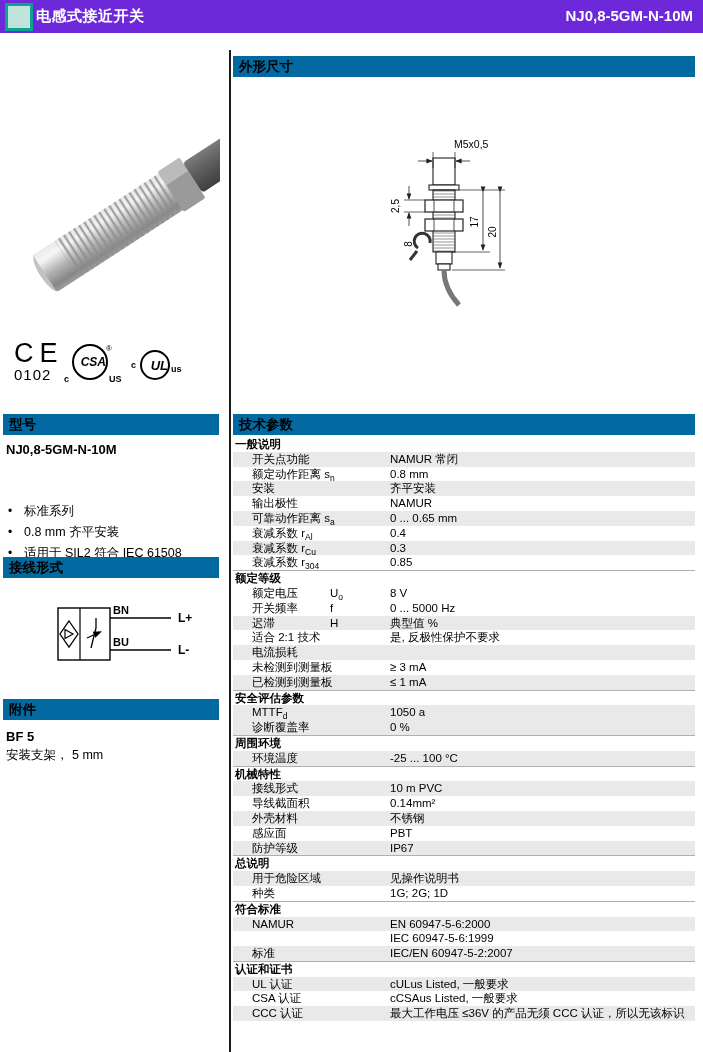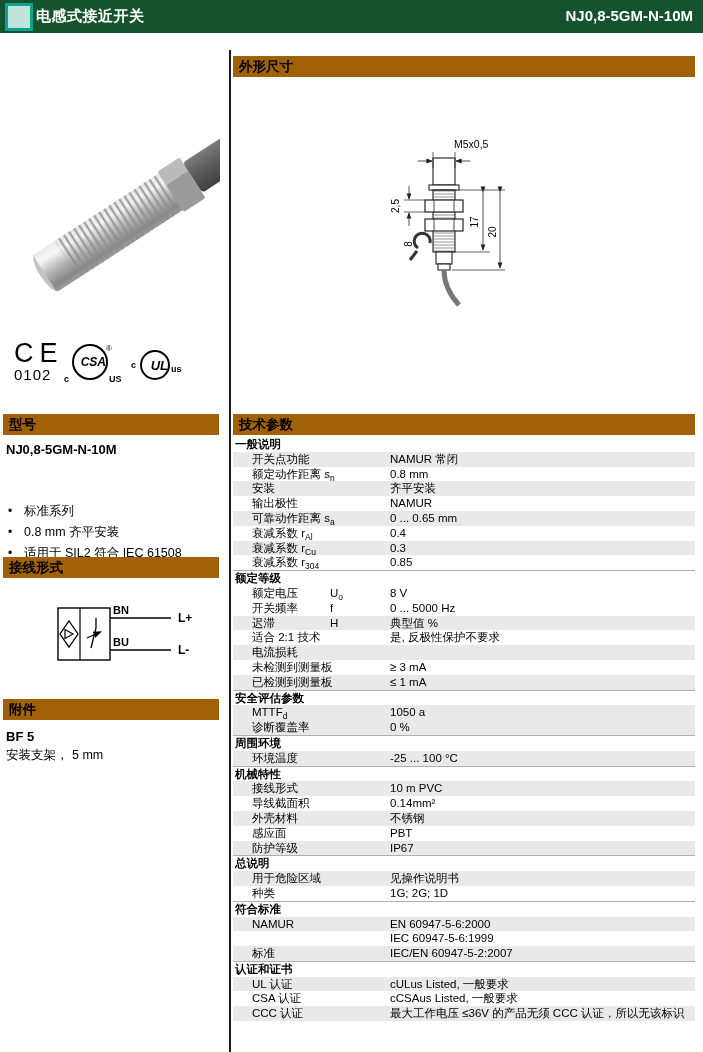--- a/index.html
+++ b/index.html
@@ -1,26 +1,26 @@
 <!DOCTYPE html>
 <html><head>
 <meta charset="utf-8">
 <style>
   html,body{margin:0;padding:0;background:#fff;}
   body{font-family:"Liberation Sans","DejaVu Sans",sans-serif;color:#000;}
   #page{position:relative;width:703px;height:1052px;background:#fff;overflow:hidden;outline:1px solid #ddd;}
 
   
-  .titlebar{position:absolute;left:0;top:0;width:703px;height:33px;background:#14532d;}
+  .titlebar{position:absolute;left:0;top:0;width:703px;height:33px;background:#6d28d9;}
   .logo-sq{position:absolute;left:5px;top:3px;width:22px;height:22px;background:#c1e4da;border:3px solid #0ca291;}
   .tb-title{position:absolute;left:36px;top:7px;font-size:15px;font-weight:bold;color:#fff;letter-spacing:.5px;}
   .tb-model{position:absolute;right:10px;top:7px;font-size:15px;font-weight:bold;color:#fff;}
 
   
-  .bar{position:absolute;height:21px;background:#a16207;font-size:13.5px;font-weight:bold;line-height:21px;padding-left:6px;box-sizing:border-box;}
+  .bar{position:absolute;height:21px;background:#0369a1;font-size:13.5px;font-weight:bold;line-height:21px;padding-left:6px;box-sizing:border-box;}
   .bar-left{left:3px;width:216px;}
   .bar-right{left:233px;width:462px;}
 
   
   .model-text{position:absolute;left:6px;top:442px;font-size:13px;font-weight:bold;}
   .features{position:absolute;left:8px;top:501px;width:212px;}
   .feat-item{font-size:12.5px;line-height:21px;display:flex;}
   .feat-bullet{width:16px;font-size:12px;}
   .acc-name{position:absolute;left:6px;top:729px;font-size:13px;font-weight:bold;}
   .acc-desc{position:absolute;left:6px;top:747px;font-size:12.5px;}

